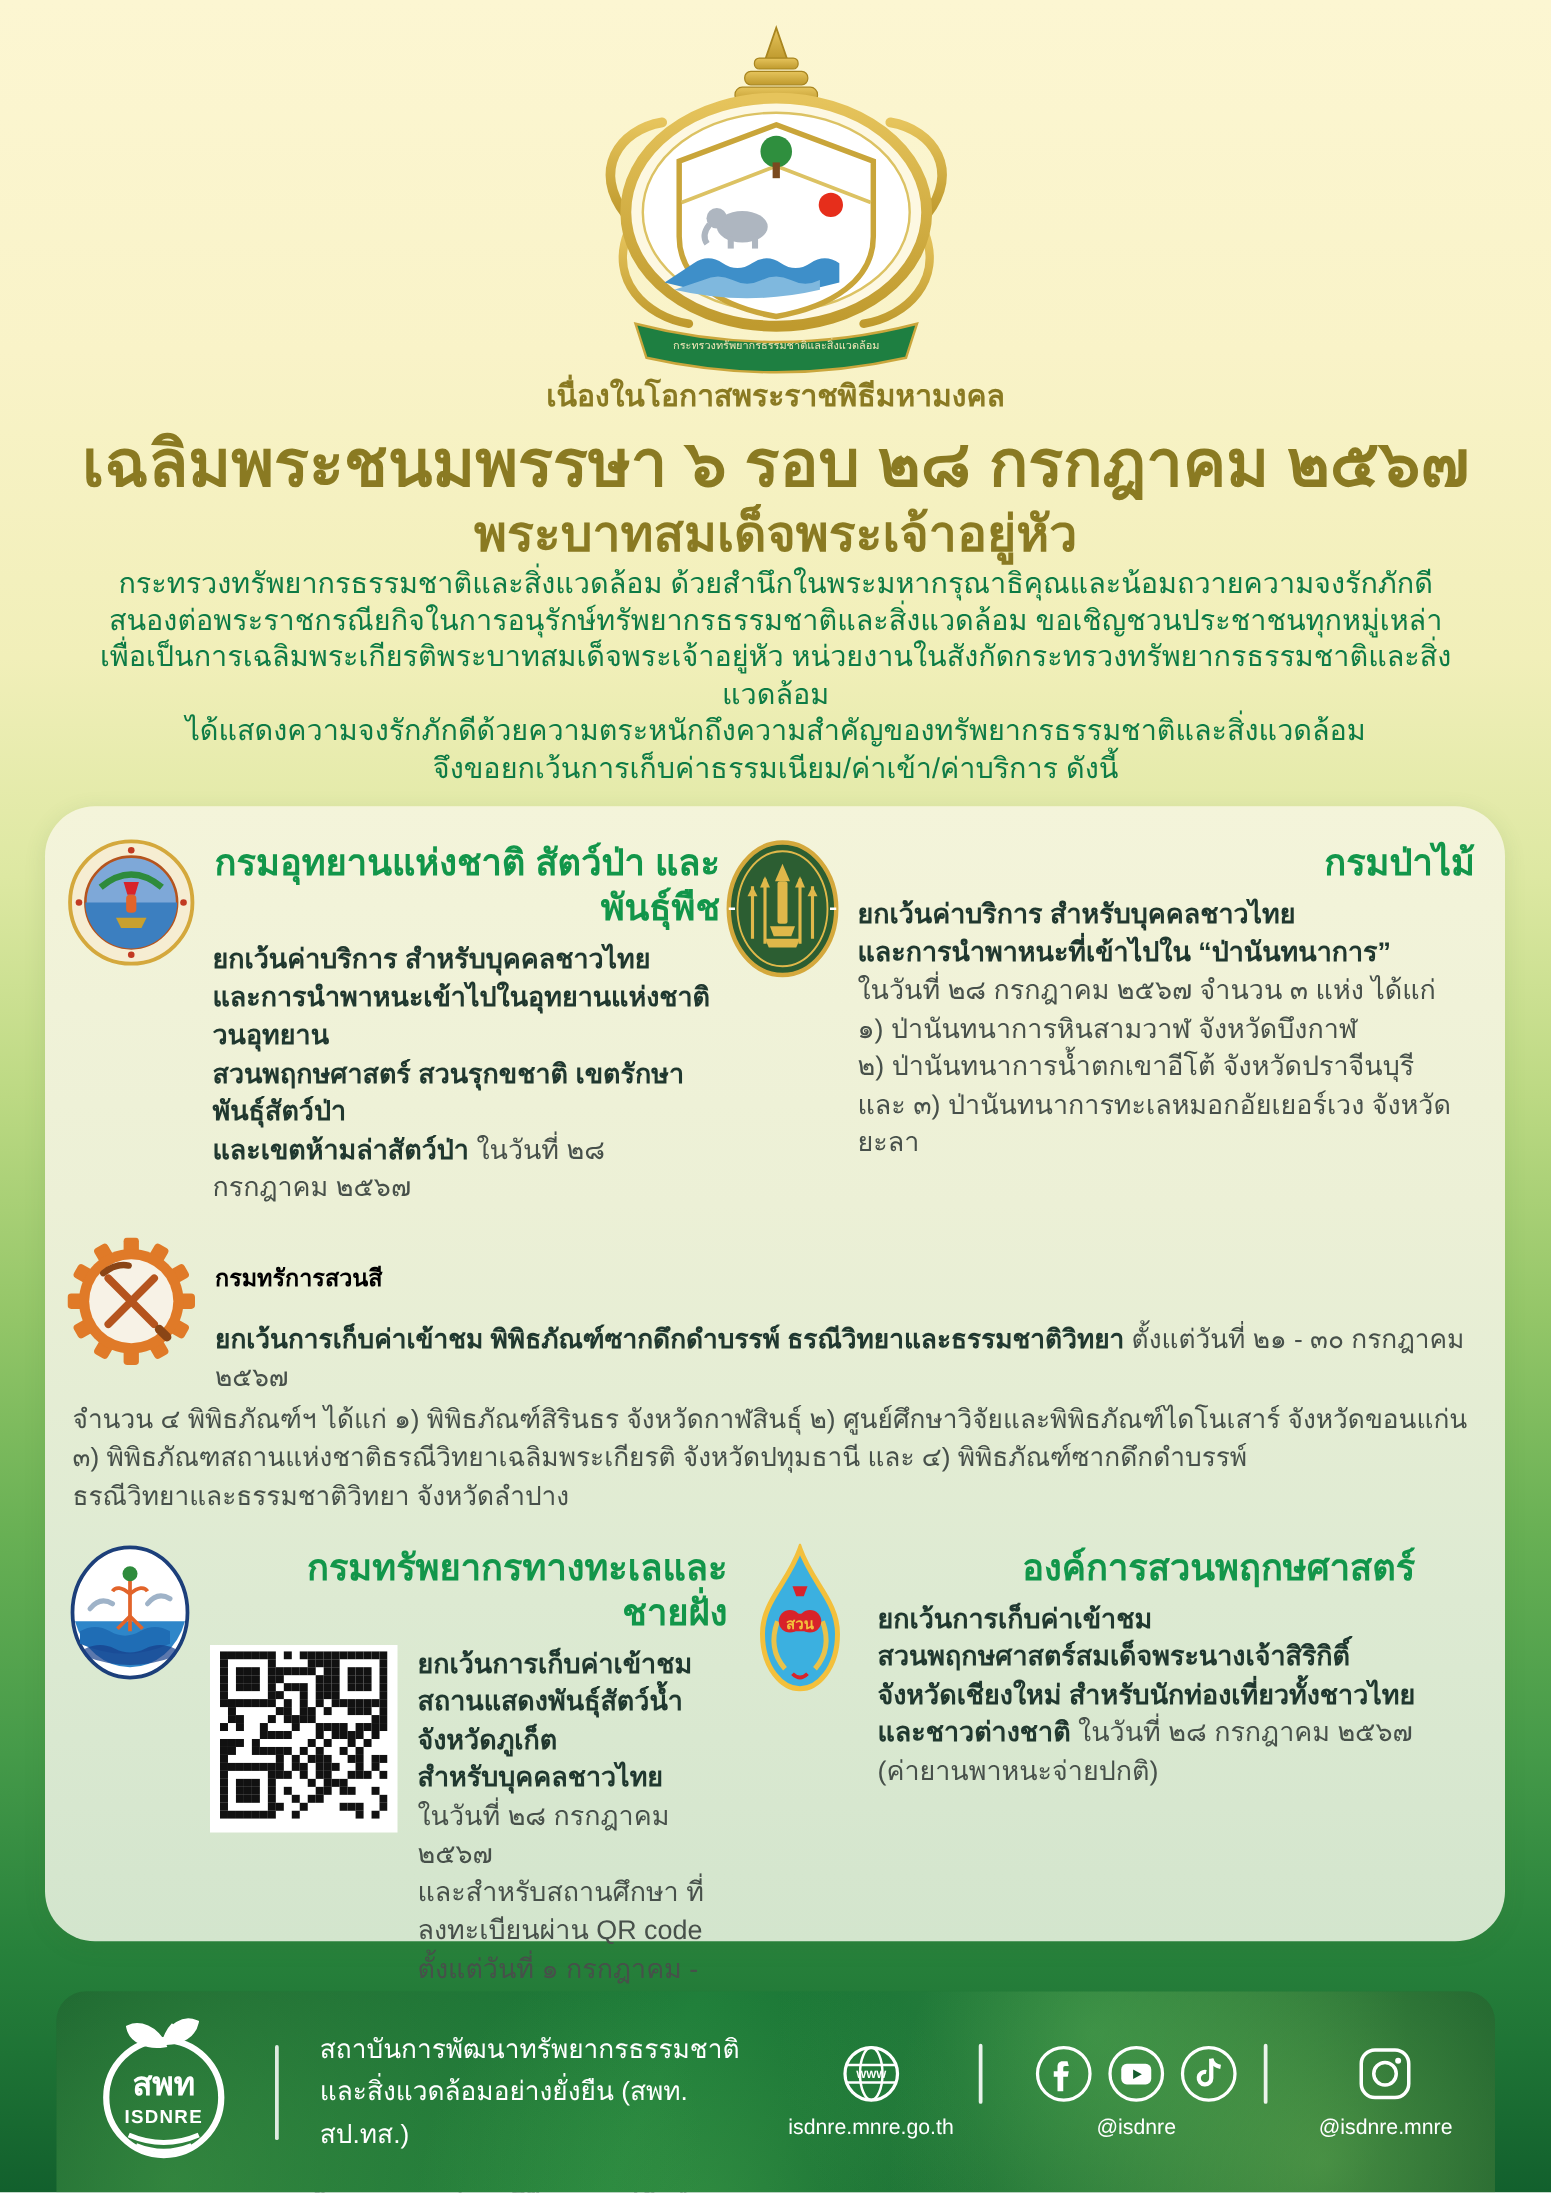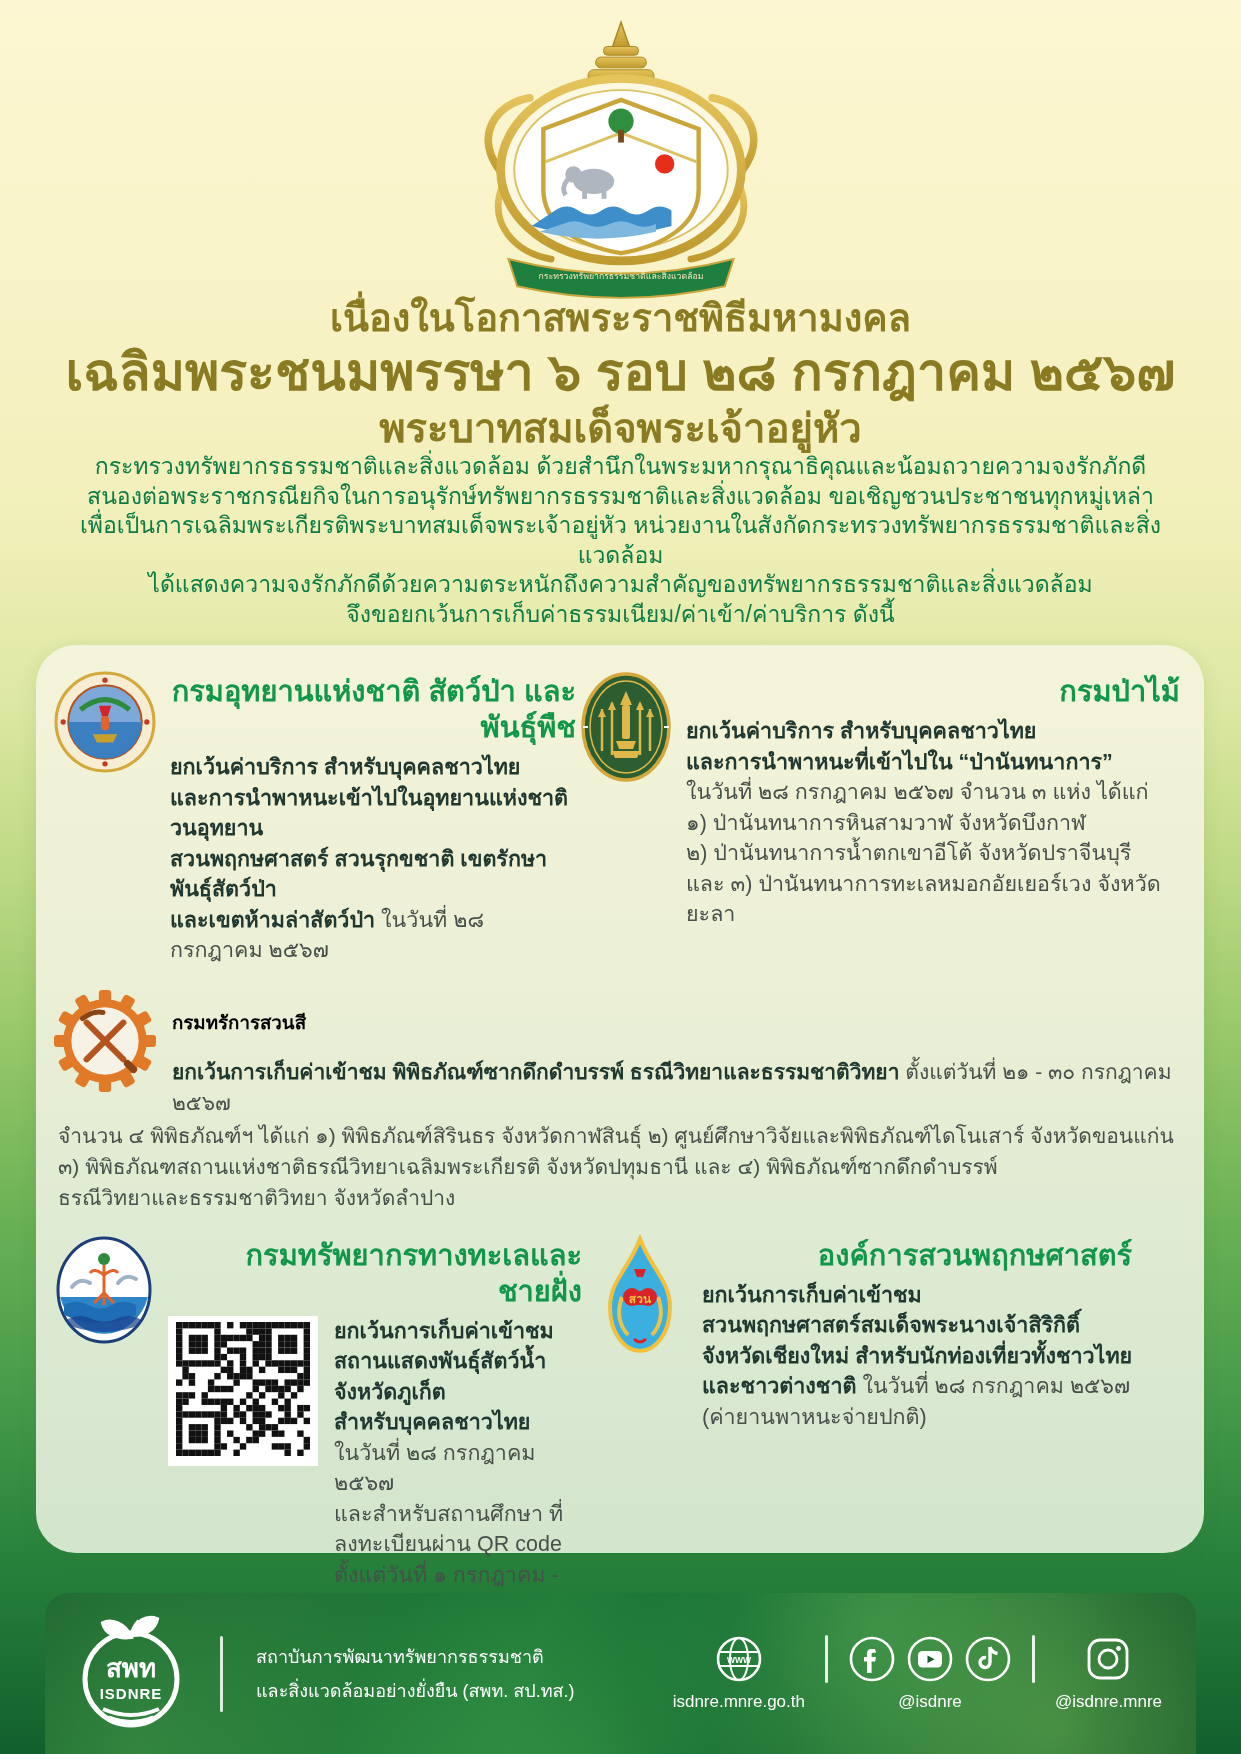--- a/index.html
+++ b/index.html
@@ -5,21 +5,21 @@
   html,body{margin:0;padding:0;}
   body{font-family:"Liberation Sans","DejaVu Sans",sans-serif;}
   #poster{position:relative;width:1241px;height:1754px;overflow:hidden;
     background:linear-gradient(180deg,#fcf6d2 0%,#f9f3c8 16%,#f1efb9 30%,#dde8a2 40%,
       #bcd983 50%,#94c668 60%,#68b054 70%,#459a49 80%,#27813b 89%,#12602d 100%);}
 
   
   .crest{position:absolute;top:18px;left:50%;transform:translateX(-50%);}
   .title-block{position:absolute;top:292px;left:0;width:100%;text-align:center;
     color:#8a7a22;font-weight:700;}
-  .title-block .t1{font-size:38px;line-height:52px;}
+  .title-block .t1{font-size:24px;line-height:52px;}
   .title-block .t2{font-size:52px;line-height:56px;}
   .title-block .t3{font-size:40px;line-height:56px;}
   .intro{position:absolute;top:452px;left:40px;width:1161px;text-align:center;
     color:#0d7b45;font-size:23px;line-height:29.5px;font-weight:500;}
 
   
   .panel{position:absolute;top:645px;left:36px;width:1168px;height:908px;border-radius:40px;
     background:linear-gradient(180deg,#f4f4da 0%,#ecf0d6 35%,#ddead2 70%,#d3e5cd 100%);
     box-shadow:0 4px 18px rgba(60,110,50,.12);}
   .panel-inner{padding:26px 24px 0 18px;}
@@ -53,23 +53,23 @@
     border-radius:24px 24px 0 0;overflow:hidden;
     background:
       radial-gradient(circle at 88% 85%,rgba(140,210,100,.45),transparent 34%),
       radial-gradient(circle at 72% 20%,rgba(70,160,80,.55),transparent 30%),
       radial-gradient(circle at 8% 95%,rgba(100,190,90,.40),transparent 40%),
       radial-gradient(circle at 45% 110%,rgba(90,180,85,.35),transparent 35%),
       linear-gradient(115deg,#0c5126 0%,#1b7a38 42%,#0f602c 72%,#0a4a22 100%);
     display:flex;align-items:center;padding:0 34px 0 30px;box-sizing:border-box;color:#fff;}
   .fLeft{display:flex;align-items:center;gap:33px;}
   .fBar{width:3px;height:76px;background:rgba(255,255,255,.85);border-radius:2px;}
-  .orgName{font-size:18px;line-height:34px;font-weight:500;}
+  .orgName{font-size:21px;line-height:34px;font-weight:500;}
   .fRight{margin-left:auto;display:flex;align-items:flex-start;gap:20px;}
-  .fGroup{display:flex;flex-direction:column;align-items:center;gap:9px;}
+  .fGroup{display:flex;flex-direction:column;align-items:center;gap:9px;margin-left:21px;}
   .fIconsRow{display:flex;gap:10px;}
   .fDiv{width:3px;height:48px;background:rgba(255,255,255,.9);border-radius:2px;margin-top:0;}
   .fLabel{font-size:17px;font-weight:500;}
 </style>
 </head>
 <body>
 
 <div id="poster">
 
   <div class="crest">

